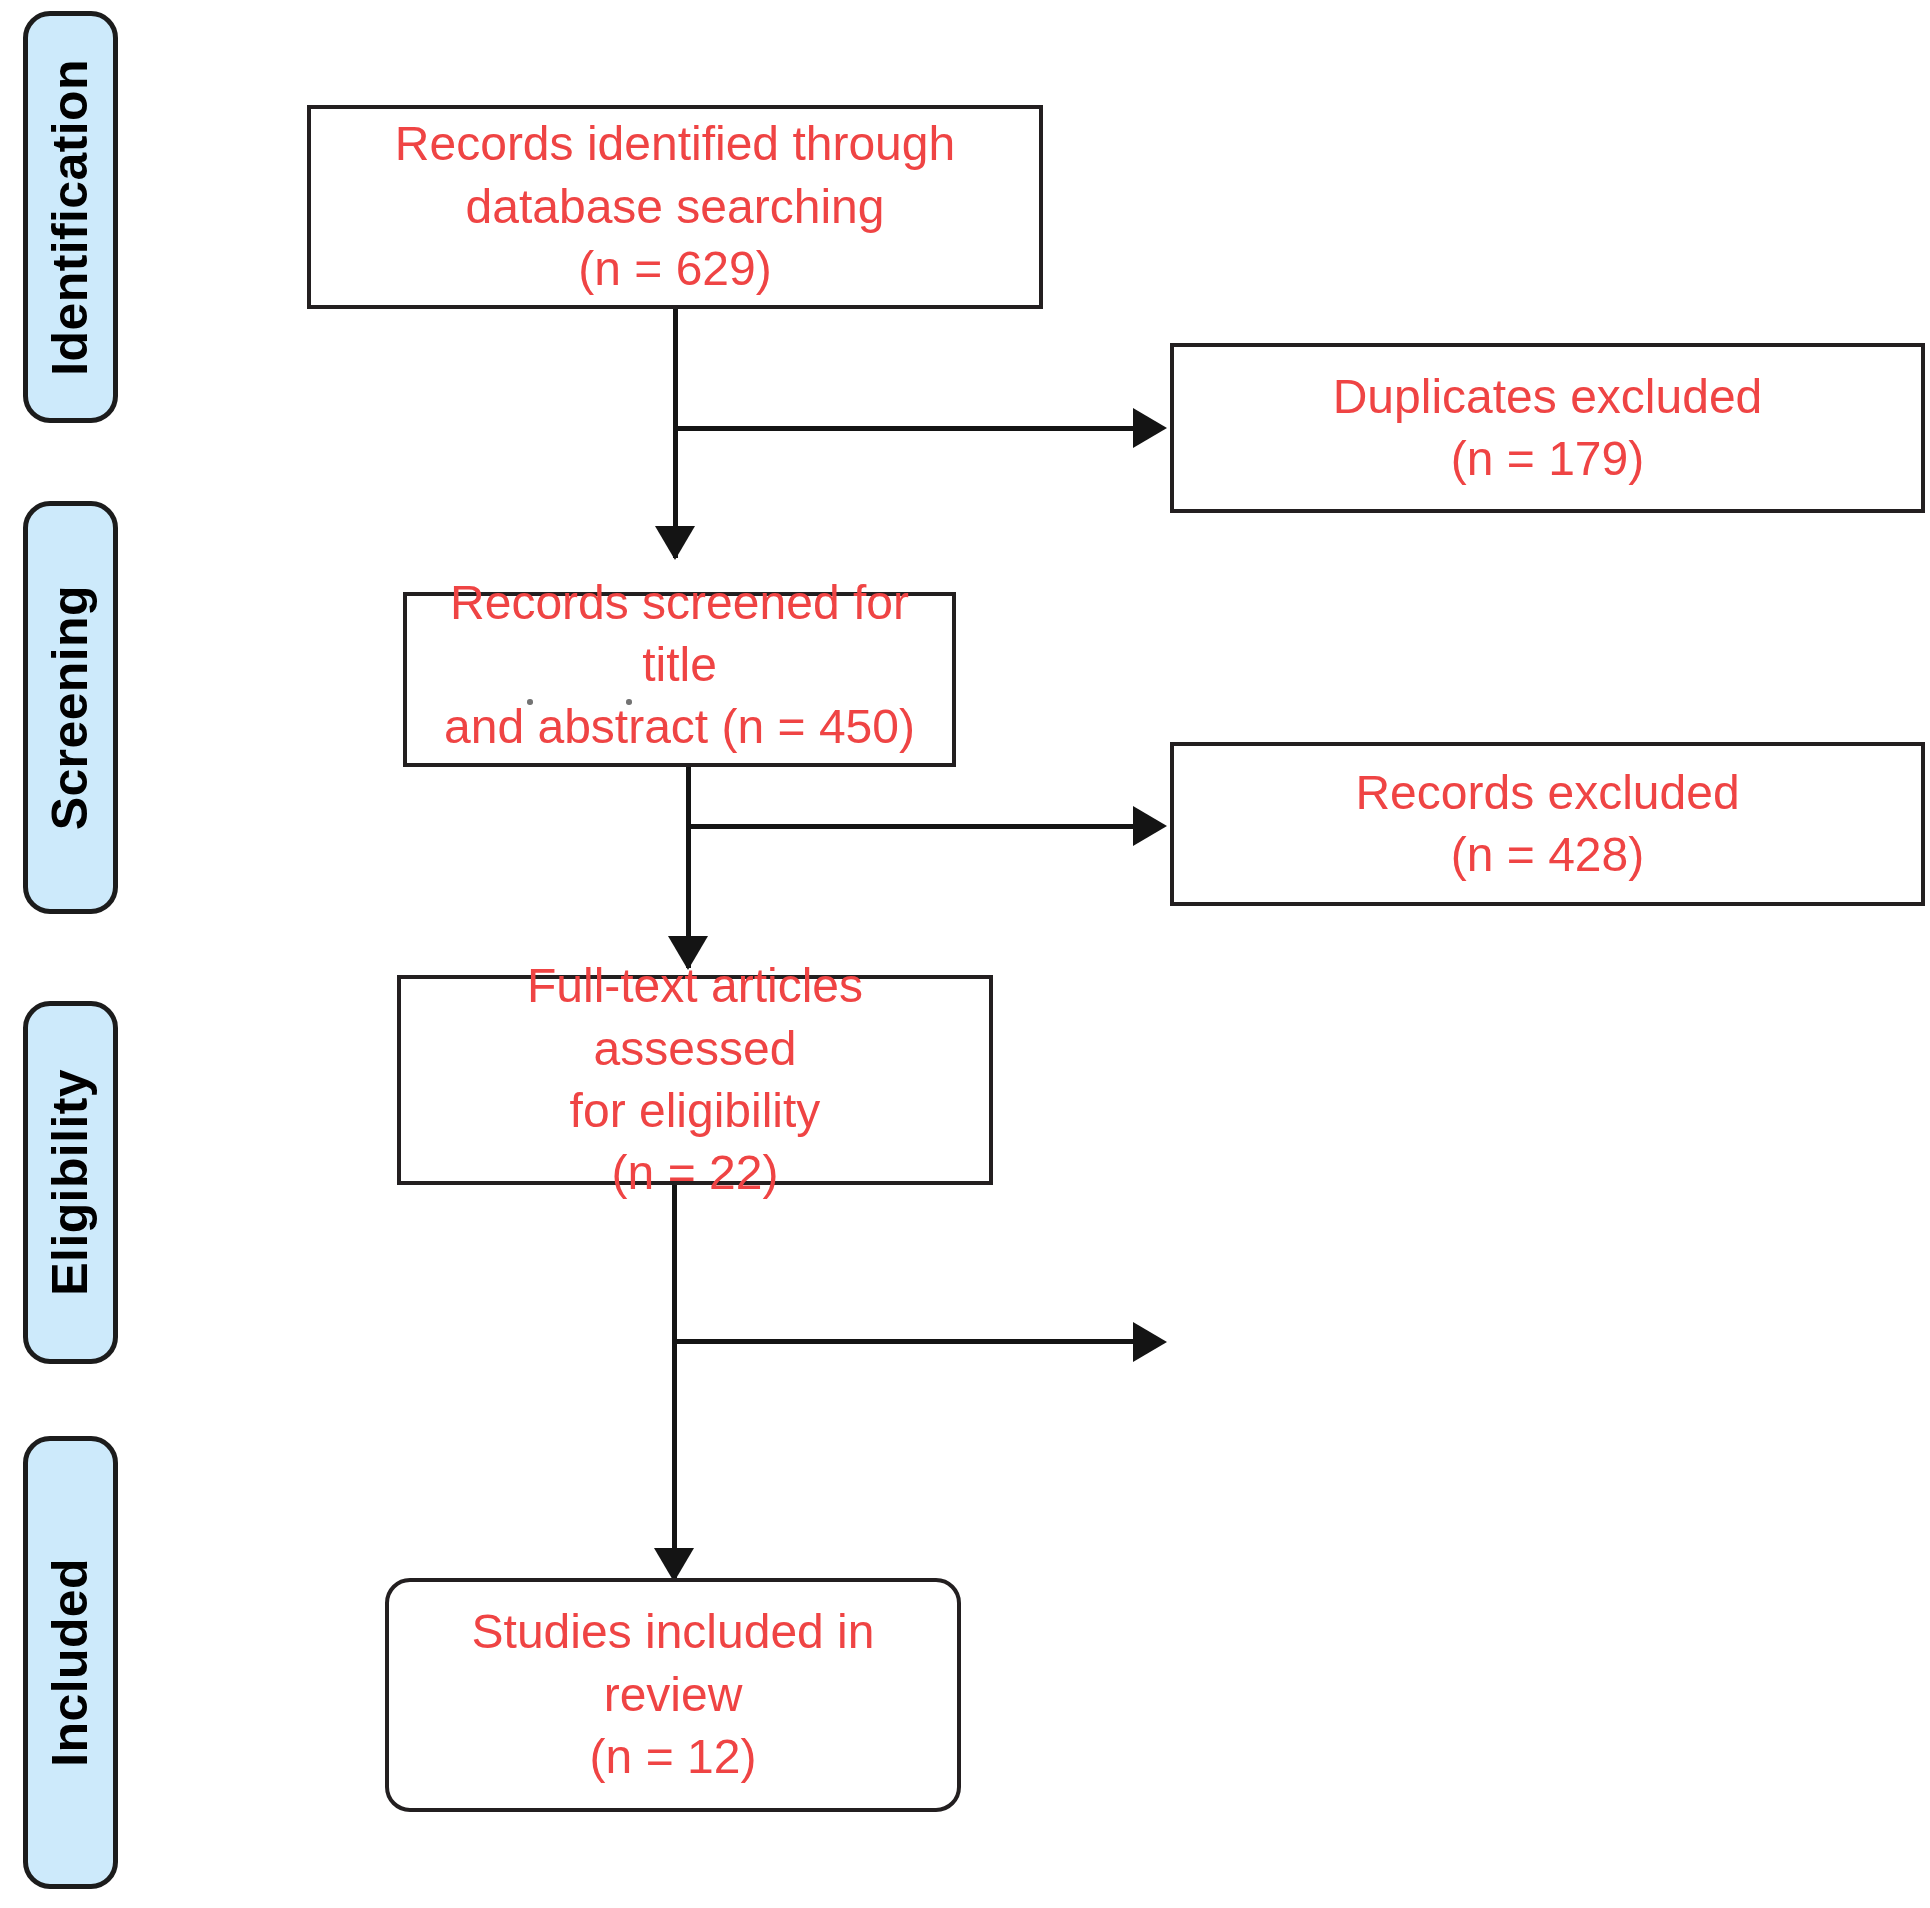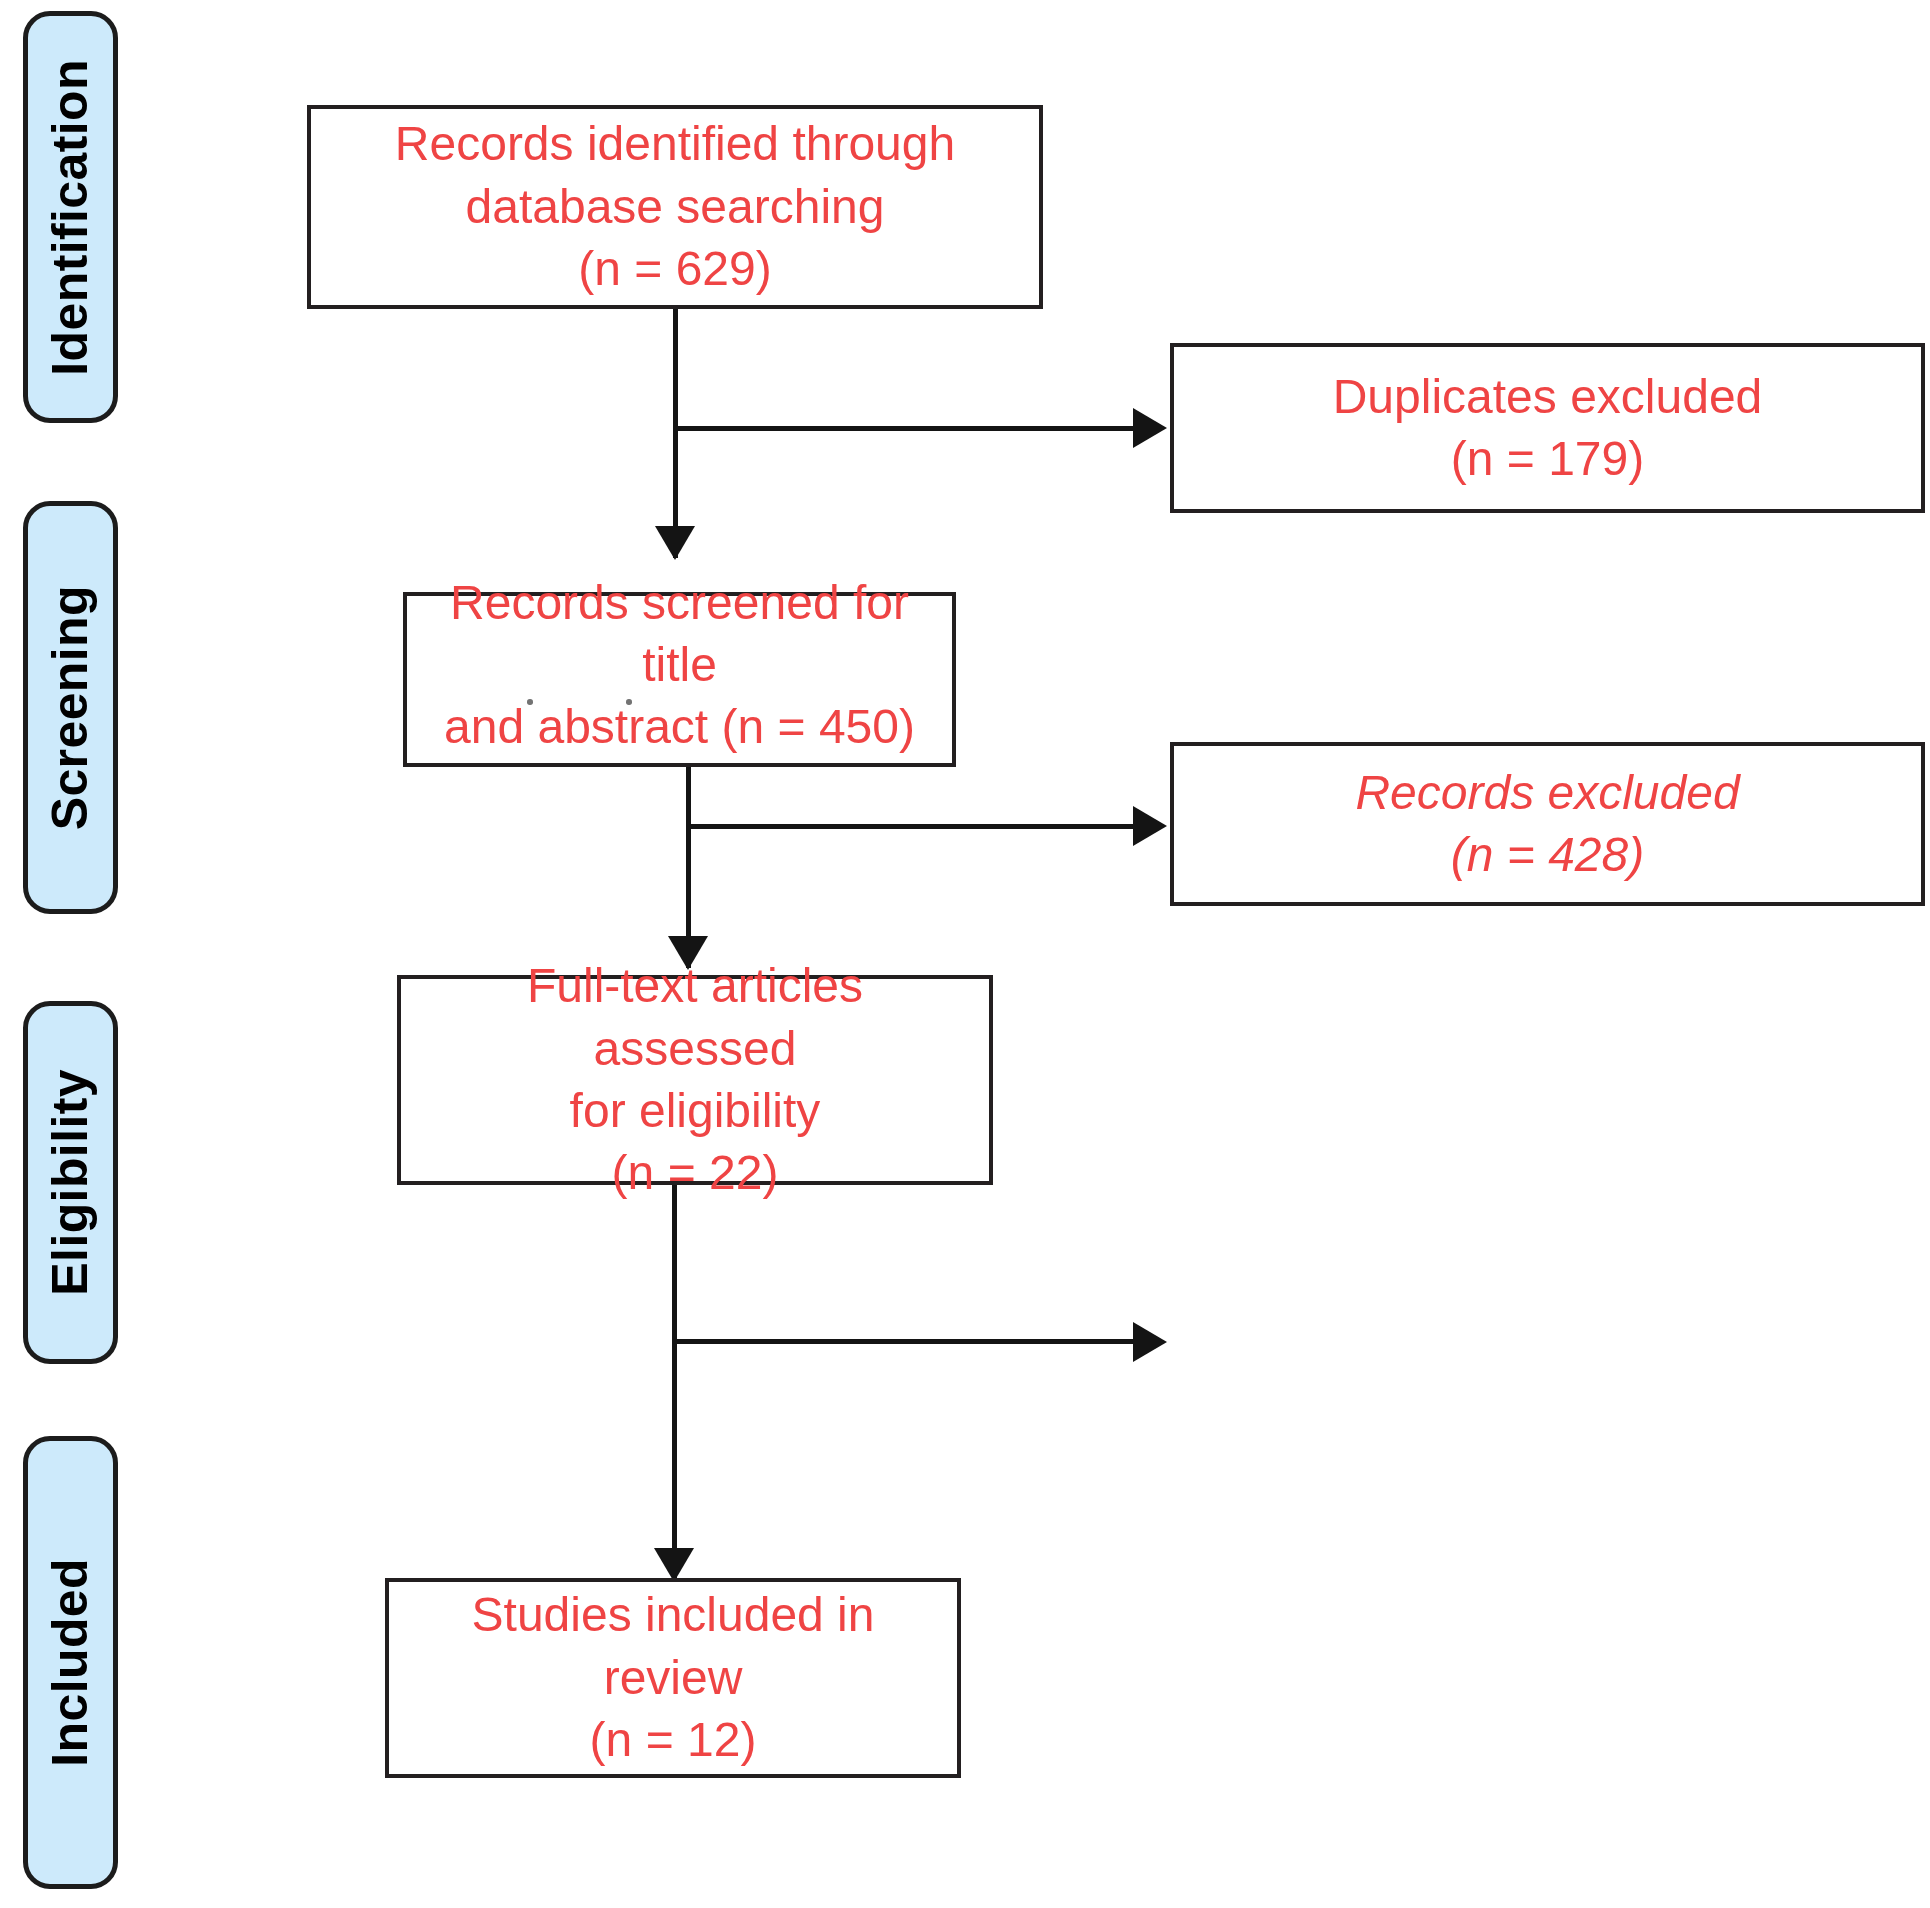--- a/index.html
+++ b/index.html
@@ -143,31 +143,31 @@
 (n = 179)</span>
   </div>
 
   <div class="flow-box" style="left:403px; top:560px; width:553px; height:175px;margin-top:32px;">
     <span class="flow-text" style="position:relative; top:-14.4px;">Records screened for title
 and abstract (n = 450)</span>
   </div>
   <div class="speck" style="left:527px; top:699px;"></div>
   <div class="speck" style="left:626px; top:699px;"></div>
 
-  <div class="flow-box" style="left:1170px; top:742px; width:755px; height:164px;font-style:italic;">
+  <div class="flow-box" style="left:1170px; top:742px; width:755px; height:164px;">
     <span class="flow-text">Records excluded
 (n = 428)</span>
   </div>
 
   <div class="flow-box" style="left:397px; top:975px; width:596px; height:210px;">
     <span class="flow-text">Full-text articles assessed
 for eligibility
 (n = 22)</span>
   </div>
 
 
-  <div class="flow-box" style="left:385px; top:1578px; width:576px; height:200px;">
+  <div class="flow-box" style="left:385px; top:1578px; width:576px; height:234px;border-radius:25px;">
     <span class="flow-text">Studies included in review
 (n = 12)</span>
   </div>
 
 </div>
 
 
 </body></html>

